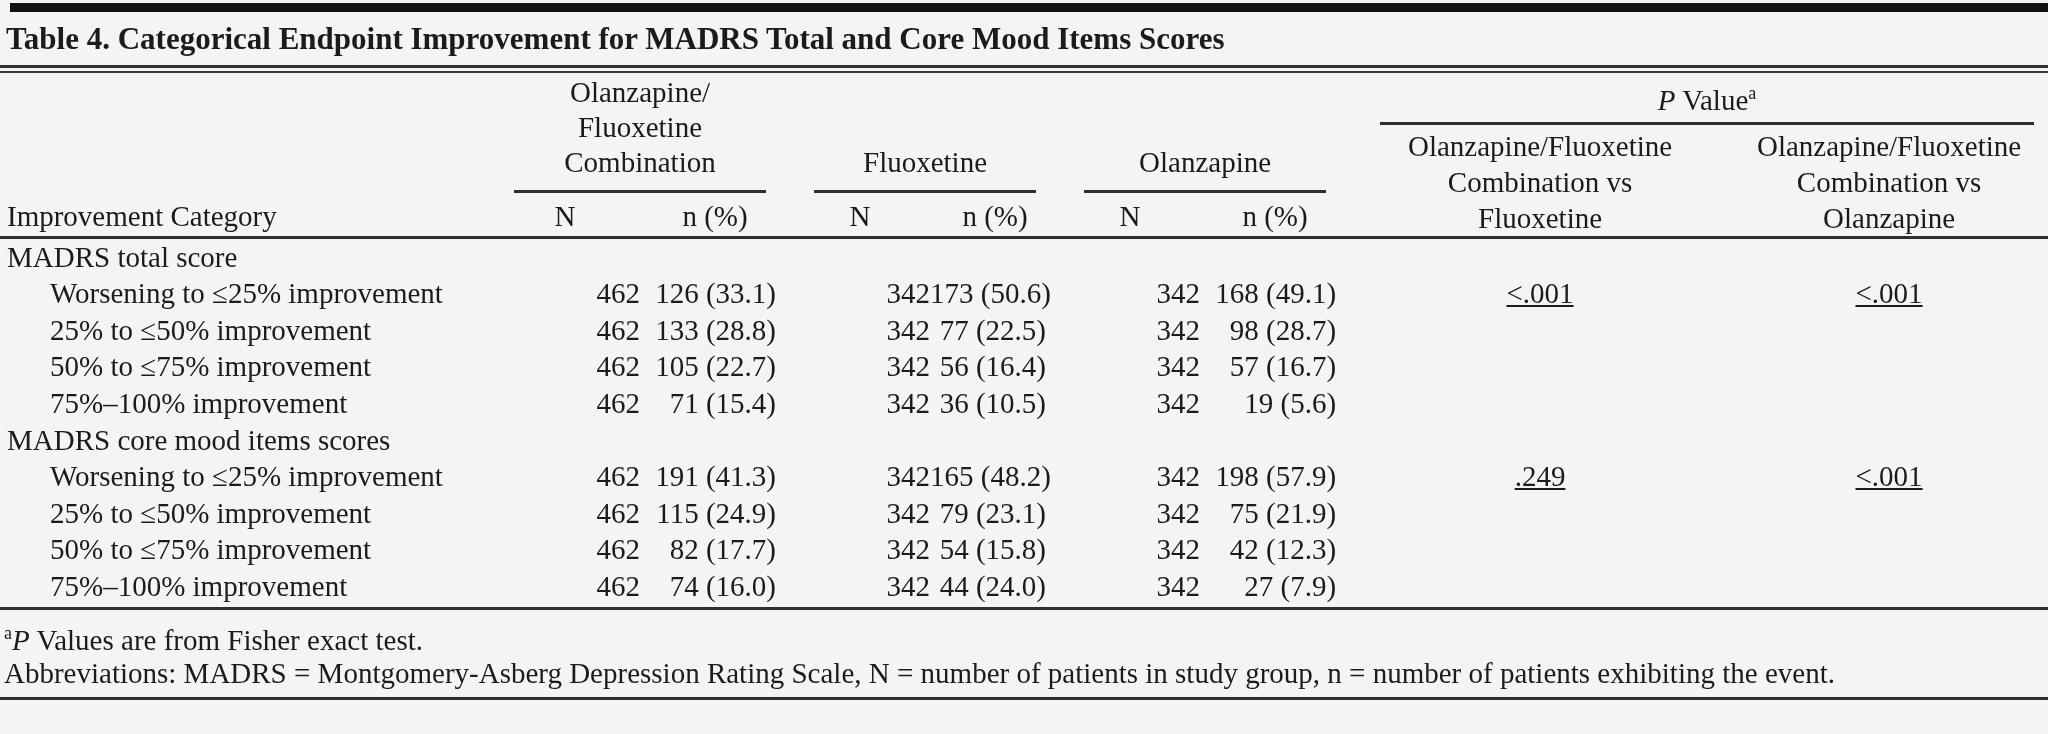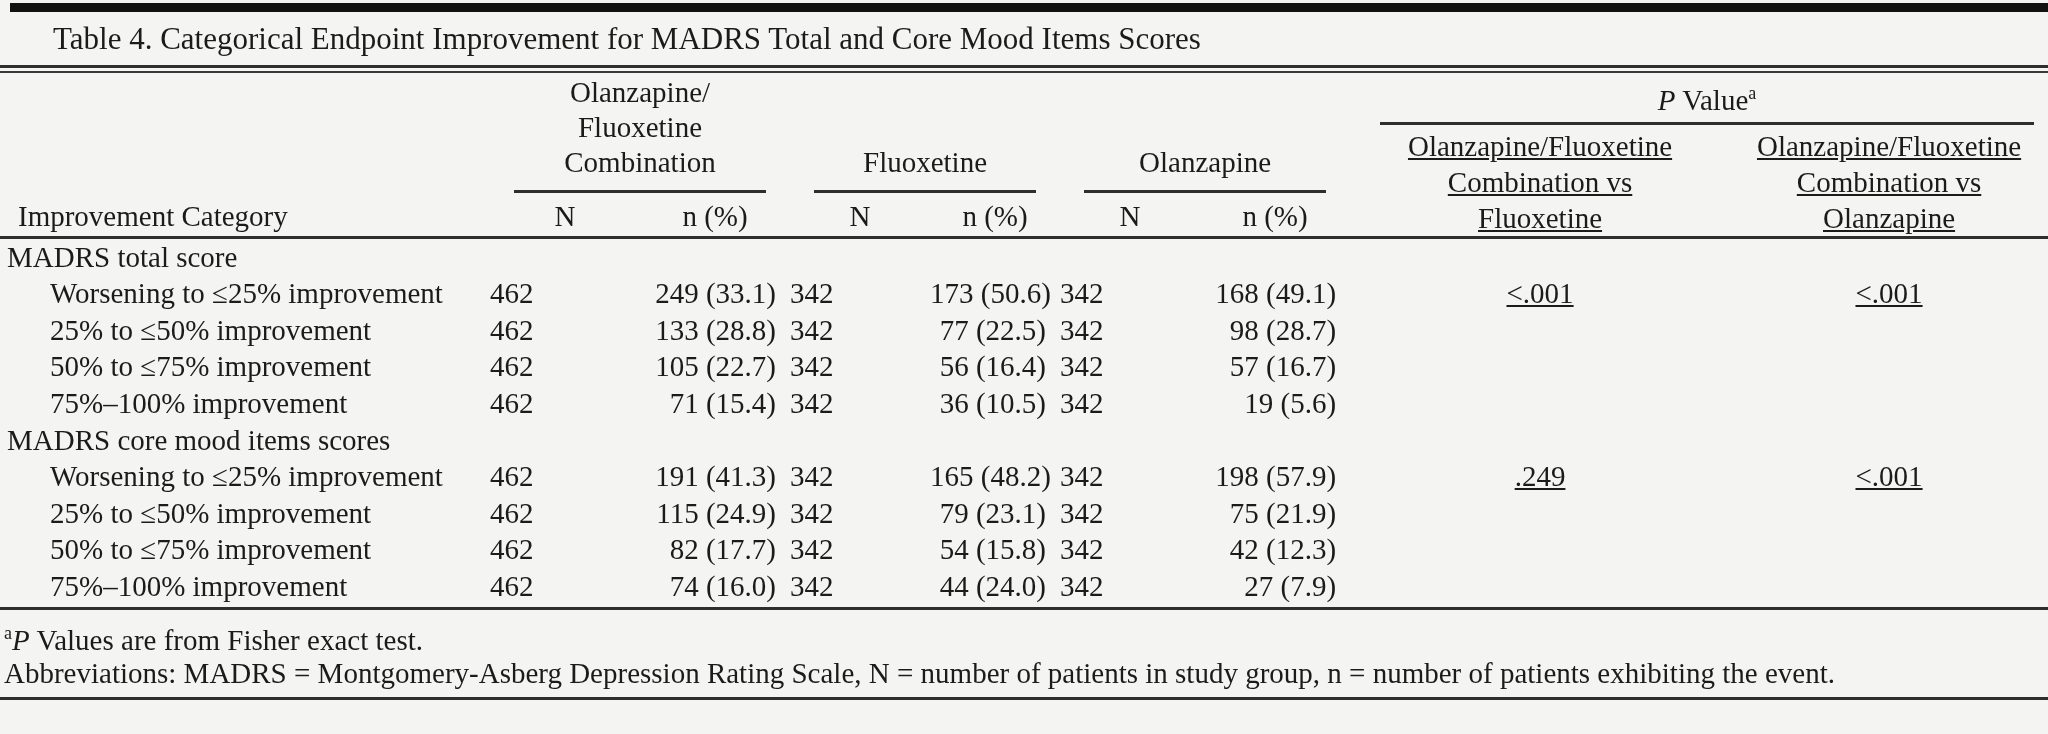--- a/index.html
+++ b/index.html
@@ -6,55 +6,55 @@
   body{
     width:2048px;height:734px;overflow:hidden;
     background:#f4f4f2;color:#1b1b1b;
     font-family:"Liberation Serif", serif;
     font-size:29px;
     -webkit-font-smoothing:antialiased;
   }
   .page{position:relative;width:2048px;height:734px;}
   .top-bar{height:9px;background:#121212;margin:3px 0 0 10px;}
   .title{
-    font-size:31px;font-weight:normal;
-    padding:8px 0 7px 6px;line-height:38px;white-space:nowrap;margin-left:47px;
+    font-size:31px;font-weight:bold;
+    padding:8px 0 7px 6px;line-height:38px;white-space:nowrap;
   }
   .title-rule{height:3px;border-top:3px solid #2e2e2e;border-bottom:2px solid #3a3a3a;}
   table{border-collapse:collapse;table-layout:fixed;width:2048px;margin-top:0;}
   col.c-cat{width:490px;}
   col.c-n1{width:150px;}  col.c-p1{width:150px;}
   col.c-n2{width:140px;}  col.c-p2{width:130px;}
   col.c-n3{width:140px;}  col.c-p3{width:150px;}
   col.c-pv1{width:380px;} col.c-pv2{width:318px;}
   th{font-weight:normal;padding:0;}
   td{padding:0;}
   tr.hr1{height:118px;}
   tr.hr2{height:44px;}
   .grp-th{vertical-align:bottom;text-align:center;}
   .grp{border-bottom:3px solid #2e2e2e;margin:0 24px;padding-bottom:10px;line-height:35px;}
   .pv-th{vertical-align:top;border-bottom:3px solid #2e2e2e;}
   .pv-title{
     text-align:center;margin:4px 14px 0 30px;padding-bottom:5px;
     border-bottom:3px solid #2e2e2e;line-height:33px;
   }
   .pv-title sup{font-size:18px;}
-  .pv-subs{display:flex;text-decoration:underline;}
+  .pv-subs{display:flex;}
   .pv-sub{text-align:center;line-height:36px;padding-top:3px;}
   .pv-sub.s1{width:380px;}
   .pv-sub.s2{width:318px;}
   .it{font-style:italic;}
   .hr2 th{vertical-align:bottom;border-bottom:3px solid #2e2e2e;padding-bottom:4px;line-height:32px;}
-  th.cat-th{text-align:left;padding-left:18px;}
+  th.cat-th{text-align:left;padding-left:7px;}
   th.n-th{text-align:center;}
   th.pct-th{text-align:center;}
   tbody td{height:36px;line-height:36.6px;white-space:nowrap;}
   tr.sec td{text-align:left;padding-left:7px;}
   td.cat{padding-left:50px;}
-  td.n{text-align:left;}
+  td.n{text-align:right;}
   td.pct{text-align:right;padding-right:14px;}
   td.p{text-align:center;text-decoration:underline;}
   .foot-rule{height:0;border-top:3px solid #2e2e2e;margin-top:2px;}
   .footnotes{padding:6px 0 0 4px;line-height:34px;}
   .fn1 sup{font-size:18px;}
   .fn2{width:1930px;padding-left:34px;text-indent:-34px;}
   .bottom-rule{height:0;border-top:3px solid #2e2e2e;margin-top:7px;}
 </style>
 </head>
 <body>
@@ -128,21 +128,21 @@
         <th class="pct-th">n (%)</th>
       </tr>
     </thead>
     <tbody>
       <tr class="sec">
         <td colspan="9">MADRS total score</td>
       </tr>
       <tr>
         <td class="cat">Worsening to ≤25% improvement</td>
         <td class="n">462</td>
-        <td class="pct">249 (33.1)</td>
+        <td class="pct">126 (33.1)</td>
         <td class="n">342</td>
         <td class="pct">173 (50.6)</td>
         <td class="n">342</td>
         <td class="pct">168 (49.1)</td>
         <td class="p">&lt;.001</td>
         <td class="p">&lt;.001</td>
       </tr>
       <tr>
         <td class="cat">25% to ≤50% improvement</td>
         <td class="n">462</td>

